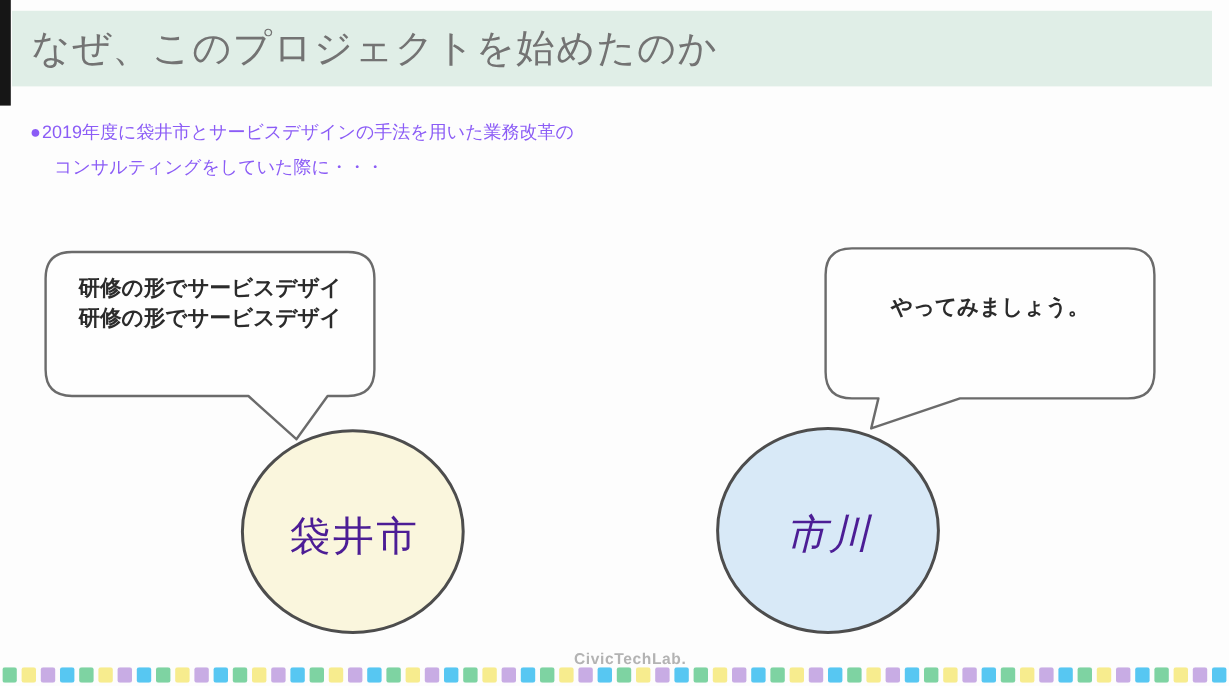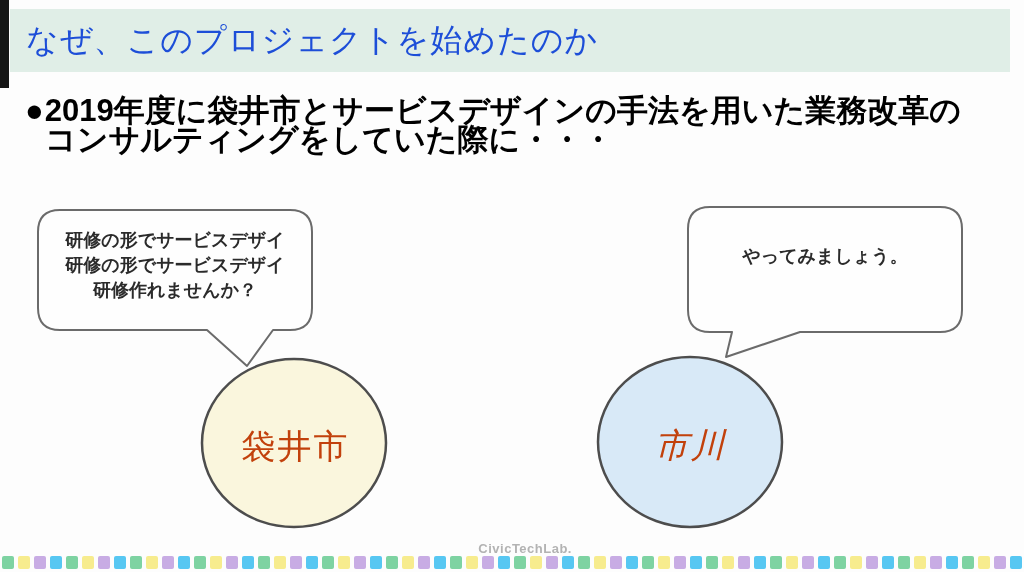--- a/index.html
+++ b/index.html
@@ -12,43 +12,43 @@
   }
   .slide{position:absolute;inset:0;background:#fdfdfd;}
 
   .corner-bar{position:absolute;left:0;top:0;width:9px;height:88px;background:#161616;}
 
   .title-bar{
     position:absolute;left:10px;top:9px;width:1000px;height:63px;
     display:flex;align-items:center;
   }
   .title-bar .title{
-    padding-left:16px;font-size:32px;font-weight:500;color:#1d4ed8;letter-spacing:1px;
+    padding-left:16px;font-size:32px;font-weight:500;color:#737373;letter-spacing:1px;
     white-space:nowrap;
   }
 
   .body-text{
     position:absolute;left:25px;top:96px;width:960px;
-    font-size:31px;line-height:29px;font-weight:700;color:#000000;
+    font-size:15px;line-height:29px;font-weight:400;color:#8b5cf6;
   }
   .body-text .cont{margin-left:20px;}
   .body-text .marker{margin-right:1px;}
 
   .shape-layer{position:absolute;left:0;top:0;width:1024px;height:572px;pointer-events:none;}
 
   .bubble-text{
     position:absolute;text-align:center;
     font-size:18px;line-height:25px;font-weight:600;color:#2b2b2b;
   }
   .bubble-text.left{left:45px;top:228px;width:260px;}
   .bubble-text.right{left:695px;top:244px;width:260px;}
 
   .actor-label{
     position:absolute;text-align:center;
-    font-size:34px;font-weight:500;color:#c2410c;letter-spacing:2px;white-space:nowrap;
+    font-size:34px;font-weight:500;color:#4c1d95;letter-spacing:2px;white-space:nowrap;
   }
   .actor-label.left{left:213px;top:424px;width:165px;}
   .actor-label.right{left:608px;top:423px;width:165px;font-style:italic;}
 
   .logo{
     position:absolute;left:430px;top:541px;width:142px;
     text-align:right;font-size:13px;font-weight:600;color:#b3b3b3;letter-spacing:0.5px;
   }
 
   .stripe{
@@ -79,21 +79,20 @@
 
     <path d="M 710,207 H 940 Q 962,207 962,229 V 310 Q 962,332 940,332 H 800 L 726,357 L 732,332 H 710 Q 688,332 688,310 V 229 Q 688,207 710,207 Z" stroke="#6b6b6b" stroke-width="2" stroke-linejoin="round" fill="#FEFEFE"></path>
 
     <ellipse cx="294" cy="443" rx="92" ry="84" stroke="#4d4d4d" stroke-width="2.5" fill="#FAF6DD"></ellipse>
     <ellipse cx="690" cy="442" rx="92" ry="85" stroke="#4d4d4d" stroke-width="2.5" fill="#D8E9F7"></ellipse>
   </svg>
 
   <div class="bubble-text left">
     <div>研修の形でサービスデザイ</div>
     <div>研修の形でサービスデザイ</div>
-    <div>研修作れませんか？</div>
   </div>
 
   <div class="bubble-text right">
     <div>やってみましょう。</div>
   </div>
 
   <div class="actor-label left">袋井市</div>
   <div class="actor-label right">市川</div>
 
   <div class="logo">CivicTechLab.</div>

